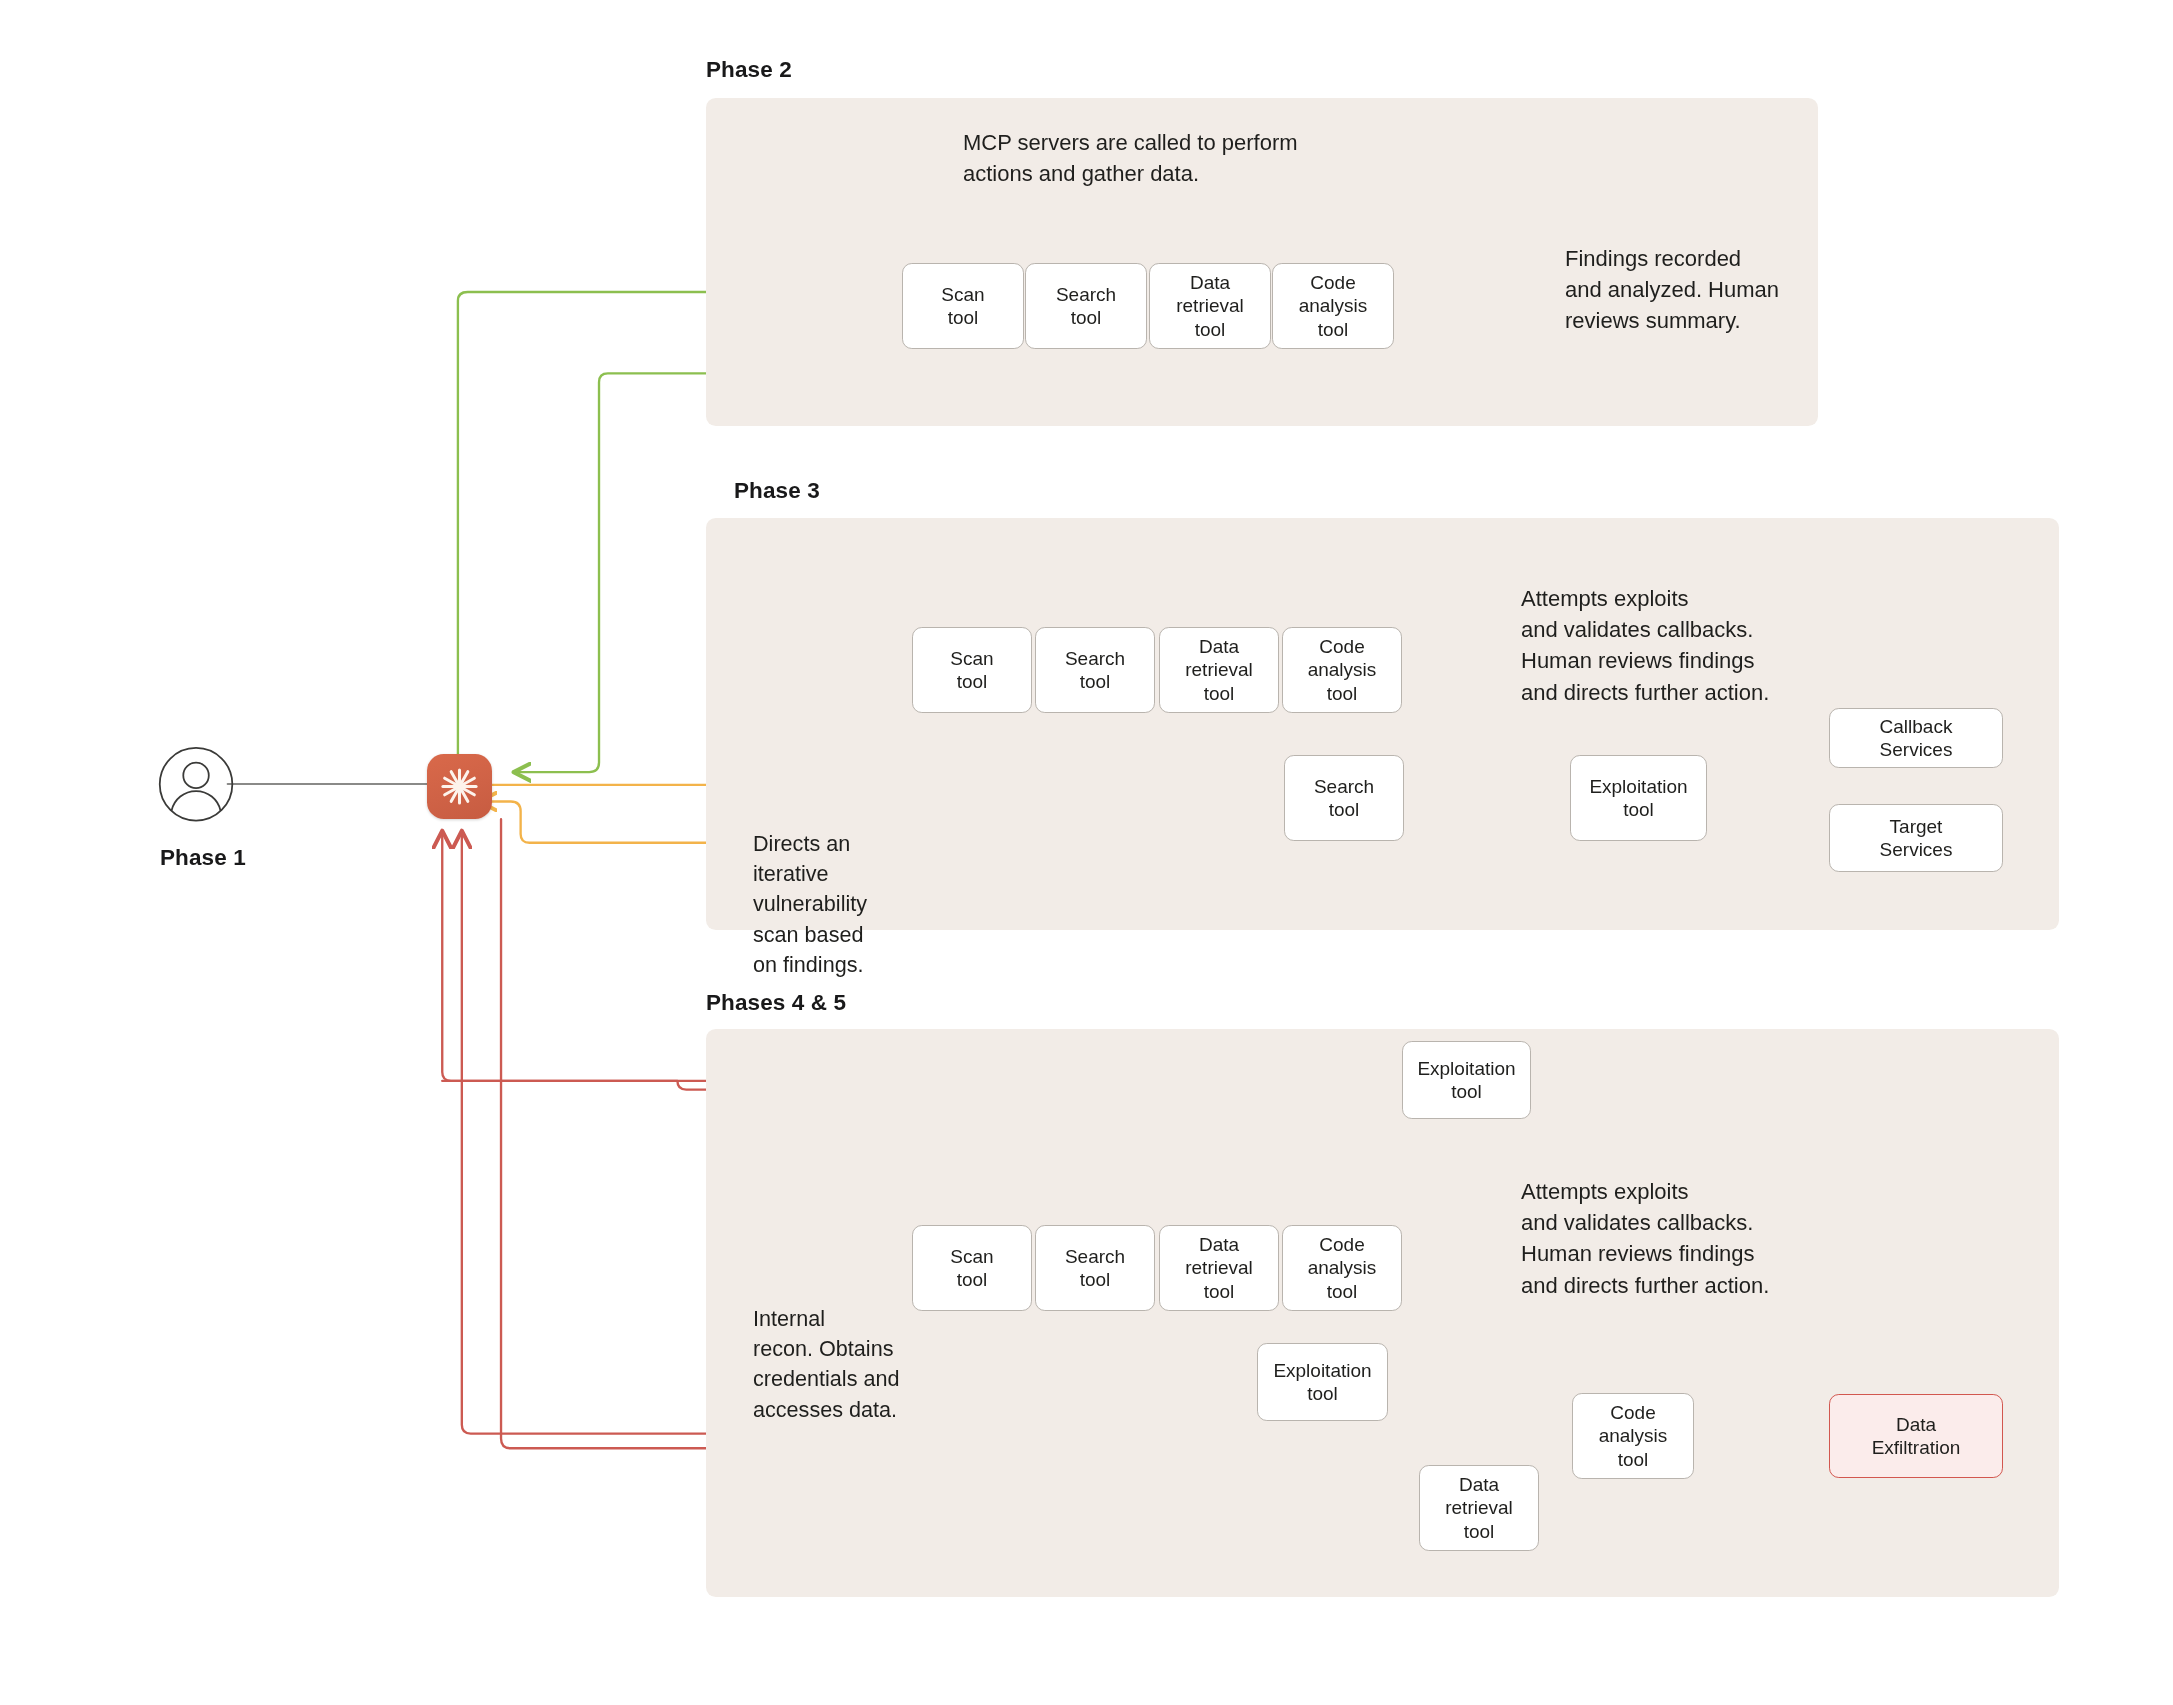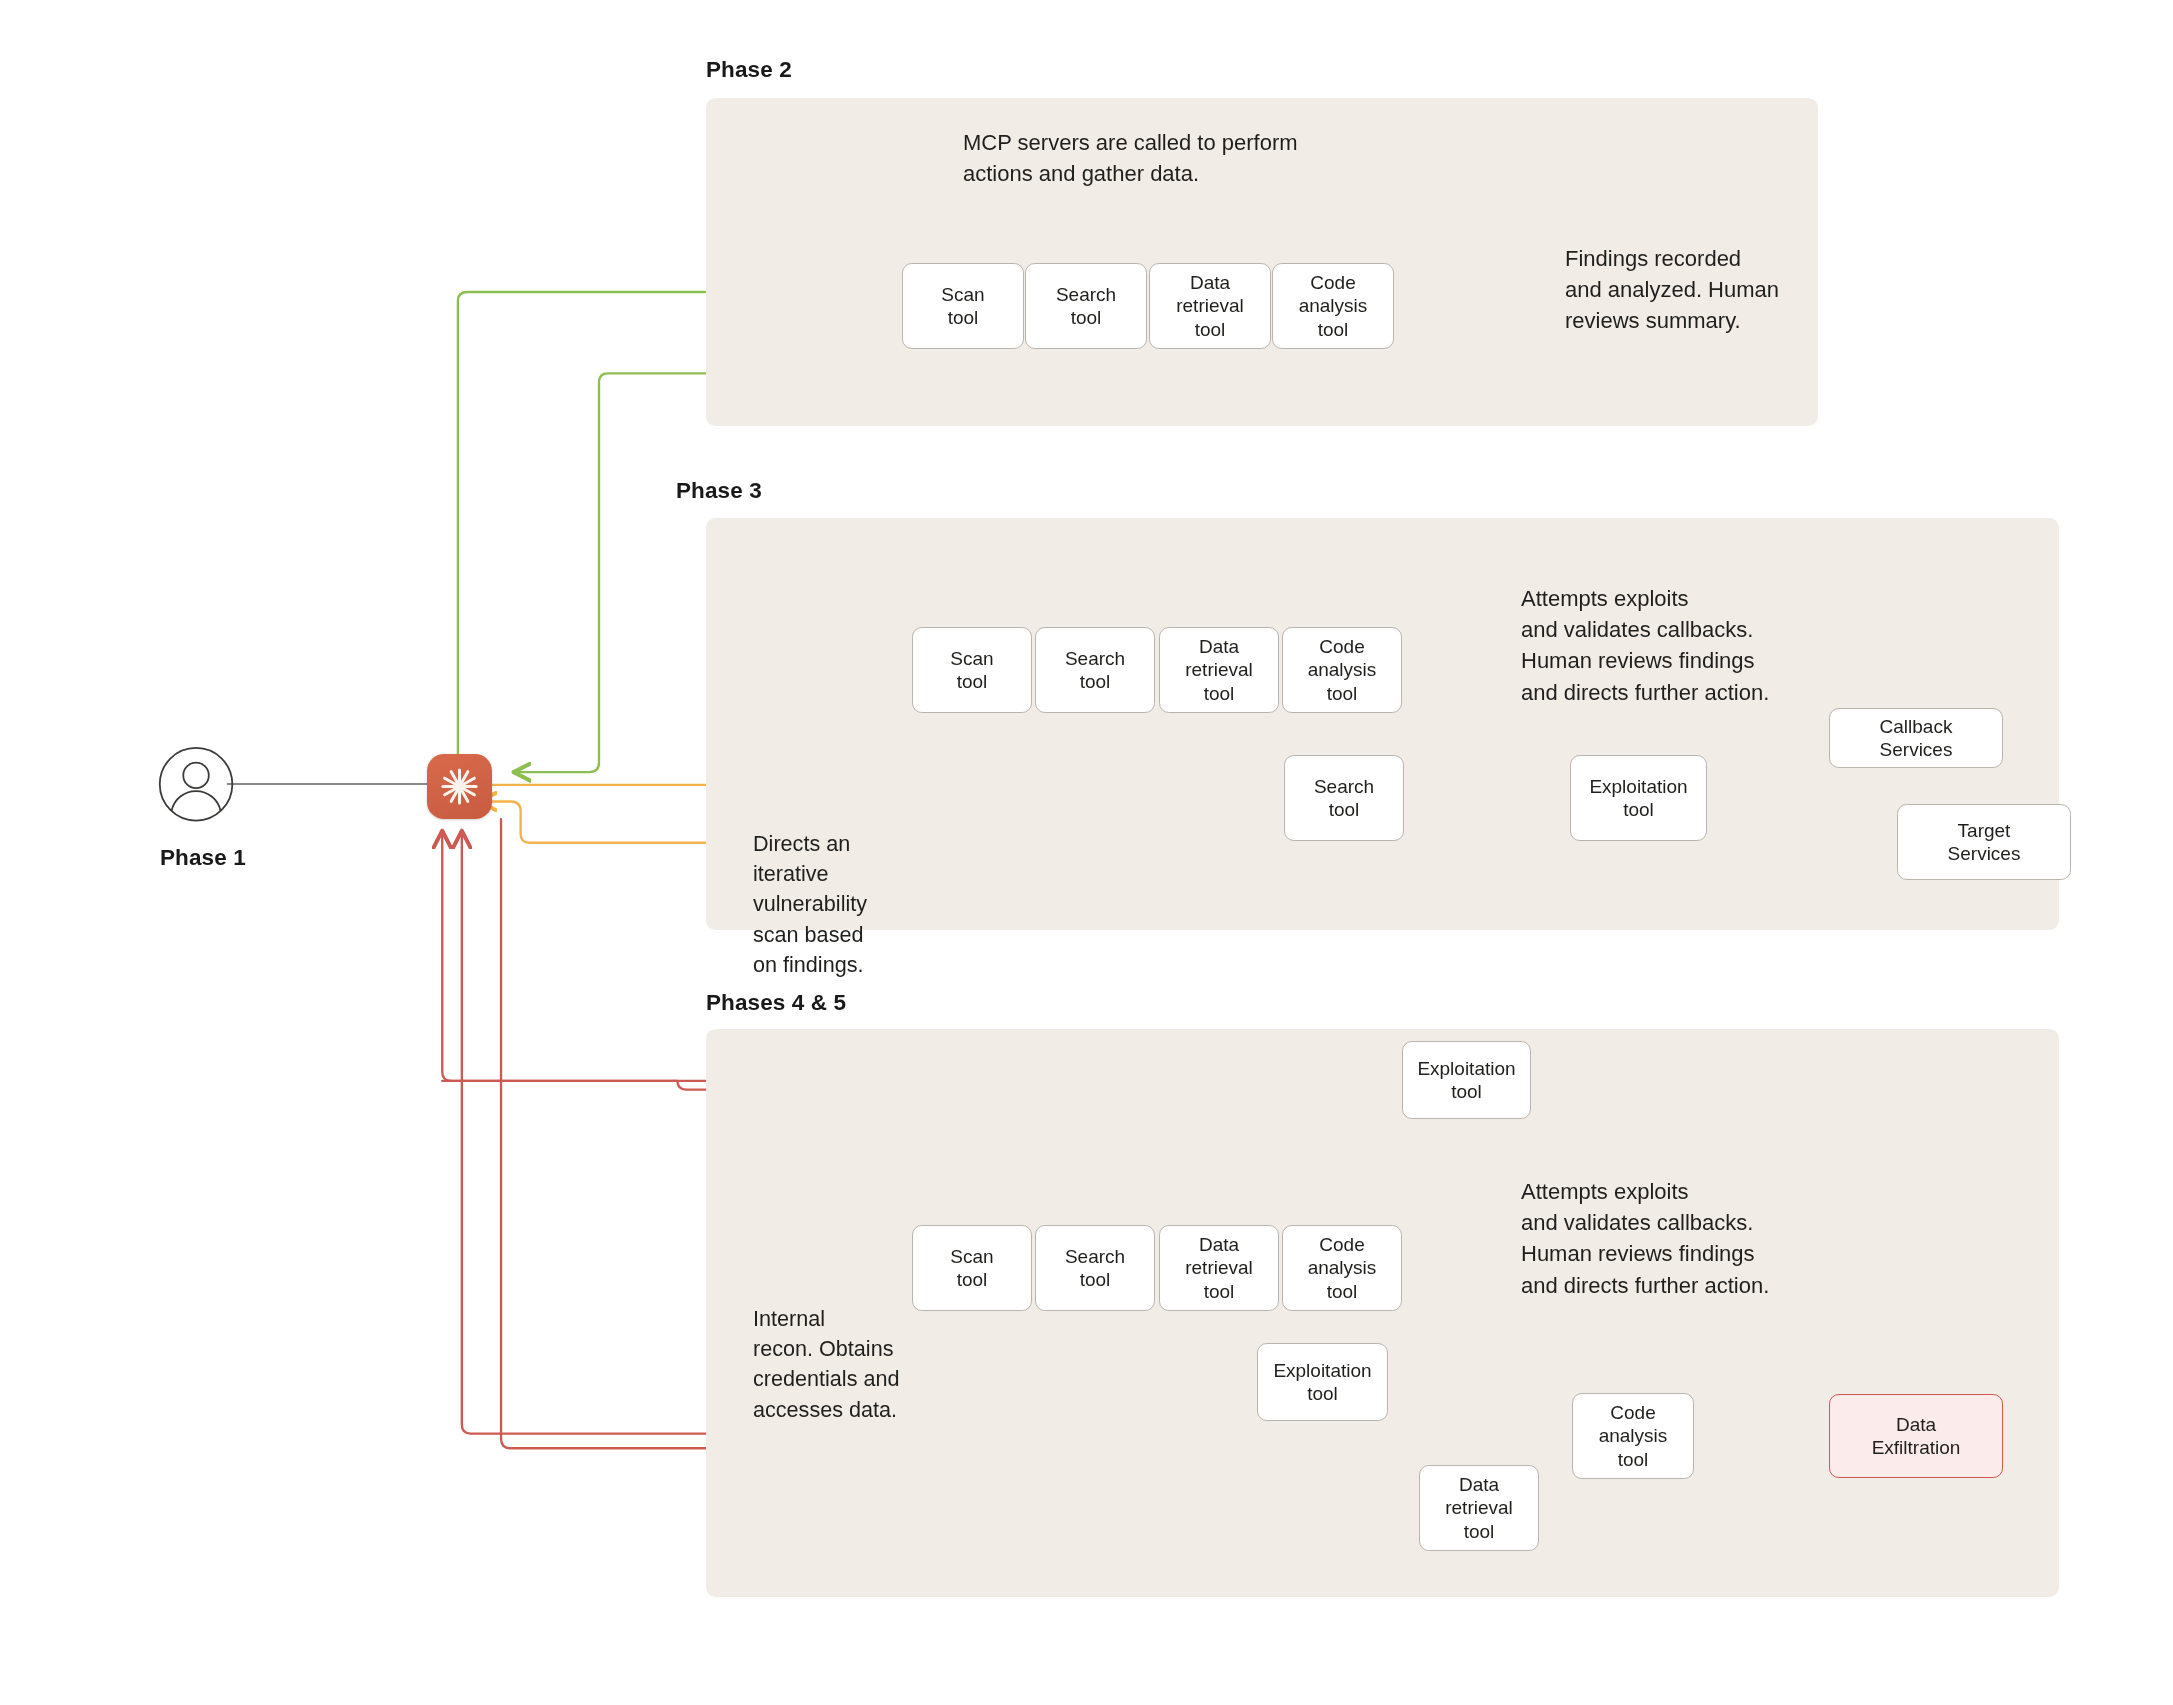--- a/index.html
+++ b/index.html
@@ -190,21 +190,21 @@
   <div class="wm">
     <span>ДВач</span>
     <span class="l2">t.me/dvachannel</span>
   </div>
 
   <div class="panel" style="left:706px;top:98px;width:1112px;height:328px;"></div>
   <div class="panel" style="left:706px;top:518px;width:1353px;height:412px;"></div>
   <div class="panel" style="left:706px;top:1029px;width:1353px;height:568px;"></div>
 
   <div class="phase-label" style="left:706px;top:57px;">Phase 2</div>
-  <div class="phase-label" style="left:676px;top:478px;text-align:center;">Phase 3</div>
+  <div class="phase-label" style="left:734px;top:478px;text-align:center;">Phase 3</div>
   <div class="phase-label" style="left:706px;top:990px;">Phases 4 &amp; 5</div>
 
   <svg class="wires" style="width:255px;height:118px;left:147px;top:737px;" viewBox="0 0 260 120" width="255" height="118">
     <circle cx="50" cy="48" r="37" fill="none" stroke="#3a3a38" stroke-width="1.8"></circle>
     <circle cx="50" cy="39" r="13" fill="none" stroke="#3a3a38" stroke-width="1.8"></circle>
     <path d="M25 75a25.6 25.6 0 0 1 50 0" fill="none" stroke="#3a3a38" stroke-width="1.8"></path>
   </svg>
   <div class="phase-label" style="left:160px;top:845px;">Phase 1</div>
 
   <div class="hub" style="left:427px;top:754px;">
@@ -266,21 +266,21 @@
 Human reviews findings
 and directs further action.</div>
 
   <div class="tool" style="left: 1284px; top: 755px; width: 120px; height: 86px; white-space: pre-line;">Search
 tool</div>
   <div class="tool" style="left: 1570px; top: 755px; width: 137px; height: 86px; white-space: pre-line;">Exploitation
 tool</div>
 
   <div class="tool" style="left: 1829px; top: 708px; width: 174px; height: 60px; white-space: pre-line;">Callback
 Services</div>
-  <div class="tool" style="left: 1897px; top: 804px; width: 174px; height: 76px; white-space: pre-line;">Target
+  <div class="tool" style="left: 1829px; top: 804px; width: 174px; height: 68px; white-space: pre-line;">Target
 Services</div>
 
   <div class="note small" style="left: 753px; top: 1304px; width: 225px; white-space: pre-line;">Internal
 recon. Obtains
 credentials and
 accesses data.</div>
 
   <div class="tool" style="left: 912px; top: 1225px; width: 120px; height: 86px; white-space: pre-line;">Scan
 tool</div>
   <div class="tool" style="left: 1035px; top: 1225px; width: 120px; height: 86px; white-space: pre-line;">Search

